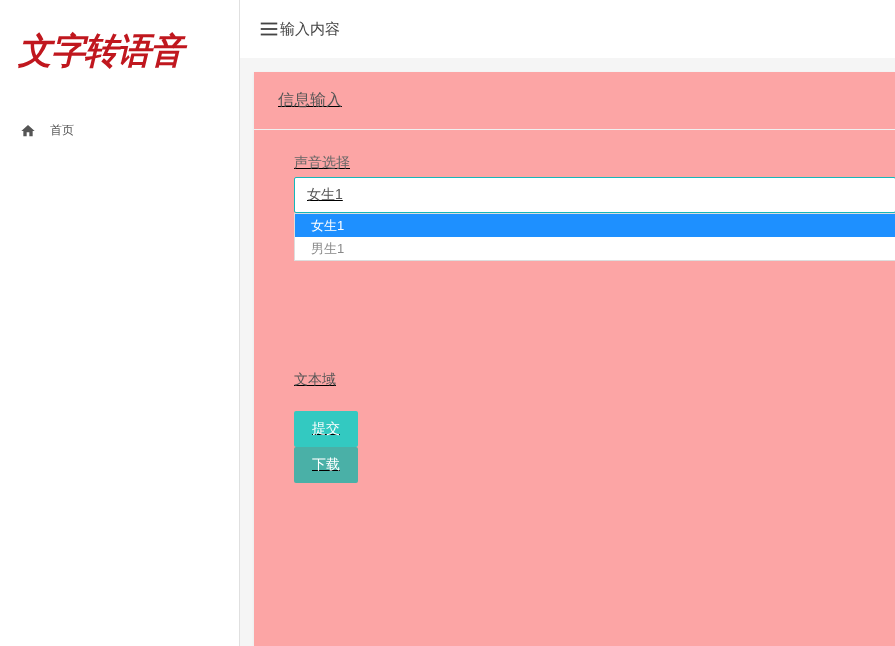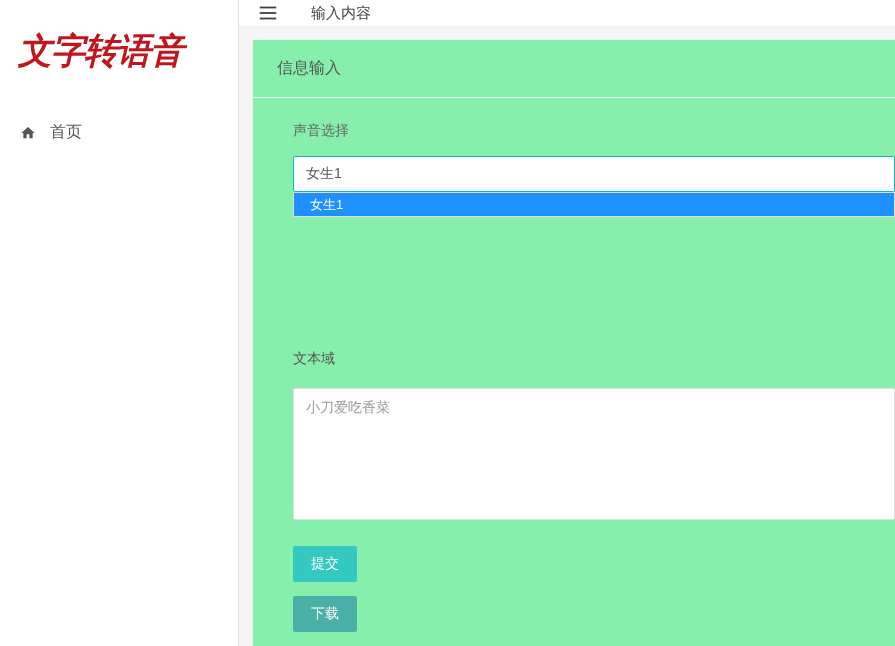--- a/index.html
+++ b/index.html
@@ -46,70 +46,71 @@
       padding: 10px 20px;
       cursor: pointer;
       gap: 14px;
       color: #555;
     }
     .nav-item .icon-home {
       width: 16px;
       height: 16px;
     }
     .nav-label {
-      font-size: 16px;
+      font-size: 12px;
     }
     .main {
       flex: 1;
       display: flex;
       flex-direction: column;
     }
     .topbar {
       height: 58px;
       background: #fff;
       display: flex;
       align-items: center;
       padding: 0 18px;
-      gap: 32px;
+      gap: 0;
     }
     .menu-toggle {
       width: 22px;
       height: 22px;
       cursor: pointer;
     }
     .page-title {
       font-size: 15px;
       color: #444;
     }
     .content-wrap {
       padding: 14px 0 0 14px;
       flex: 1;
     }
     .card {
-      background: #86efac;
+      background: #fca5a5;
       box-shadow: 0 1px 3px rgba(0,0,0,0.06);
       height: 100%;
+      text-decoration: underline;
     }
     .card-header {
       padding: 18px 24px;
       font-size: 16px;
       color: #555;
       border-bottom: 1px solid #f0f0f0;
     }
     .card-body {
       padding: 24px 0 0 40px;
       position: relative;
     }
     .form-group {
       margin-bottom: 20px;
     }
     .form-label {
       font-size: 14px;
       color: #666;
-      margin-bottom: 16px;
+      margin-bottom: 5px;
       display: block;
     }
     .select-box {
       width: 602px;
       height: 36px;
       border: 1px solid #15b7b9;
       border-radius: 2px;
       background: #fff;
       padding: 0 12px;
       display: flex;
@@ -143,21 +144,21 @@
     .select-wrap {
       position: relative;
       width: 480px;
     }
     .spacer-after-dropdown {
       height: 138px;
     }
     .textarea-label {
       font-size: 14px;
       color: #555;
-      margin-bottom: 20px;
+      margin-bottom: 4px;
       display: block;
     }
     .textarea-box {
       width: 602px;
       height: 132px;
       border: 1px solid #e0e0e0;
       border-radius: 2px;
       padding: 10px 12px;
       font-size: 14px;
       font-family: inherit;
@@ -171,21 +172,20 @@
       margin-top: 22px;
     }
     .btn {
       background: #33c9c1;
       color: #fff;
       border: none;
       padding: 9px 18px;
       font-size: 14px;
       border-radius: 2px;
       cursor: pointer;
-      margin-bottom: 14px;
       display: block;
     }
     .btn.download {
       background: #4ab0a7;
     }
   </style>
 </head>
 <body>
 
 <div class="layout">
@@ -219,29 +219,29 @@
         <div class="card-body">
 
           <div class="form-group">
             <label class="form-label">声音选择</label>
             <div class="select-wrap">
               <div class="select-box">
                 <span>女生1</span>
               </div>
               <div class="dropdown">
                 <div class="dropdown-option selected">女生1</div>
+                <div class="dropdown-option">男生1</div>
               </div>
             </div>
           </div>
 
           <div class="spacer-after-dropdown"></div>
 
           <div class="form-group">
             <label class="textarea-label">文本域</label>
-            <textarea class="textarea-box" placeholder="小刀爱吃香菜" style=""></textarea>
           </div>
 
           <div class="btn-row">
             <button class="btn">提交</button>
             <button class="btn download">下载</button>
           </div>
 
         </div>
       </div>
     </div>

